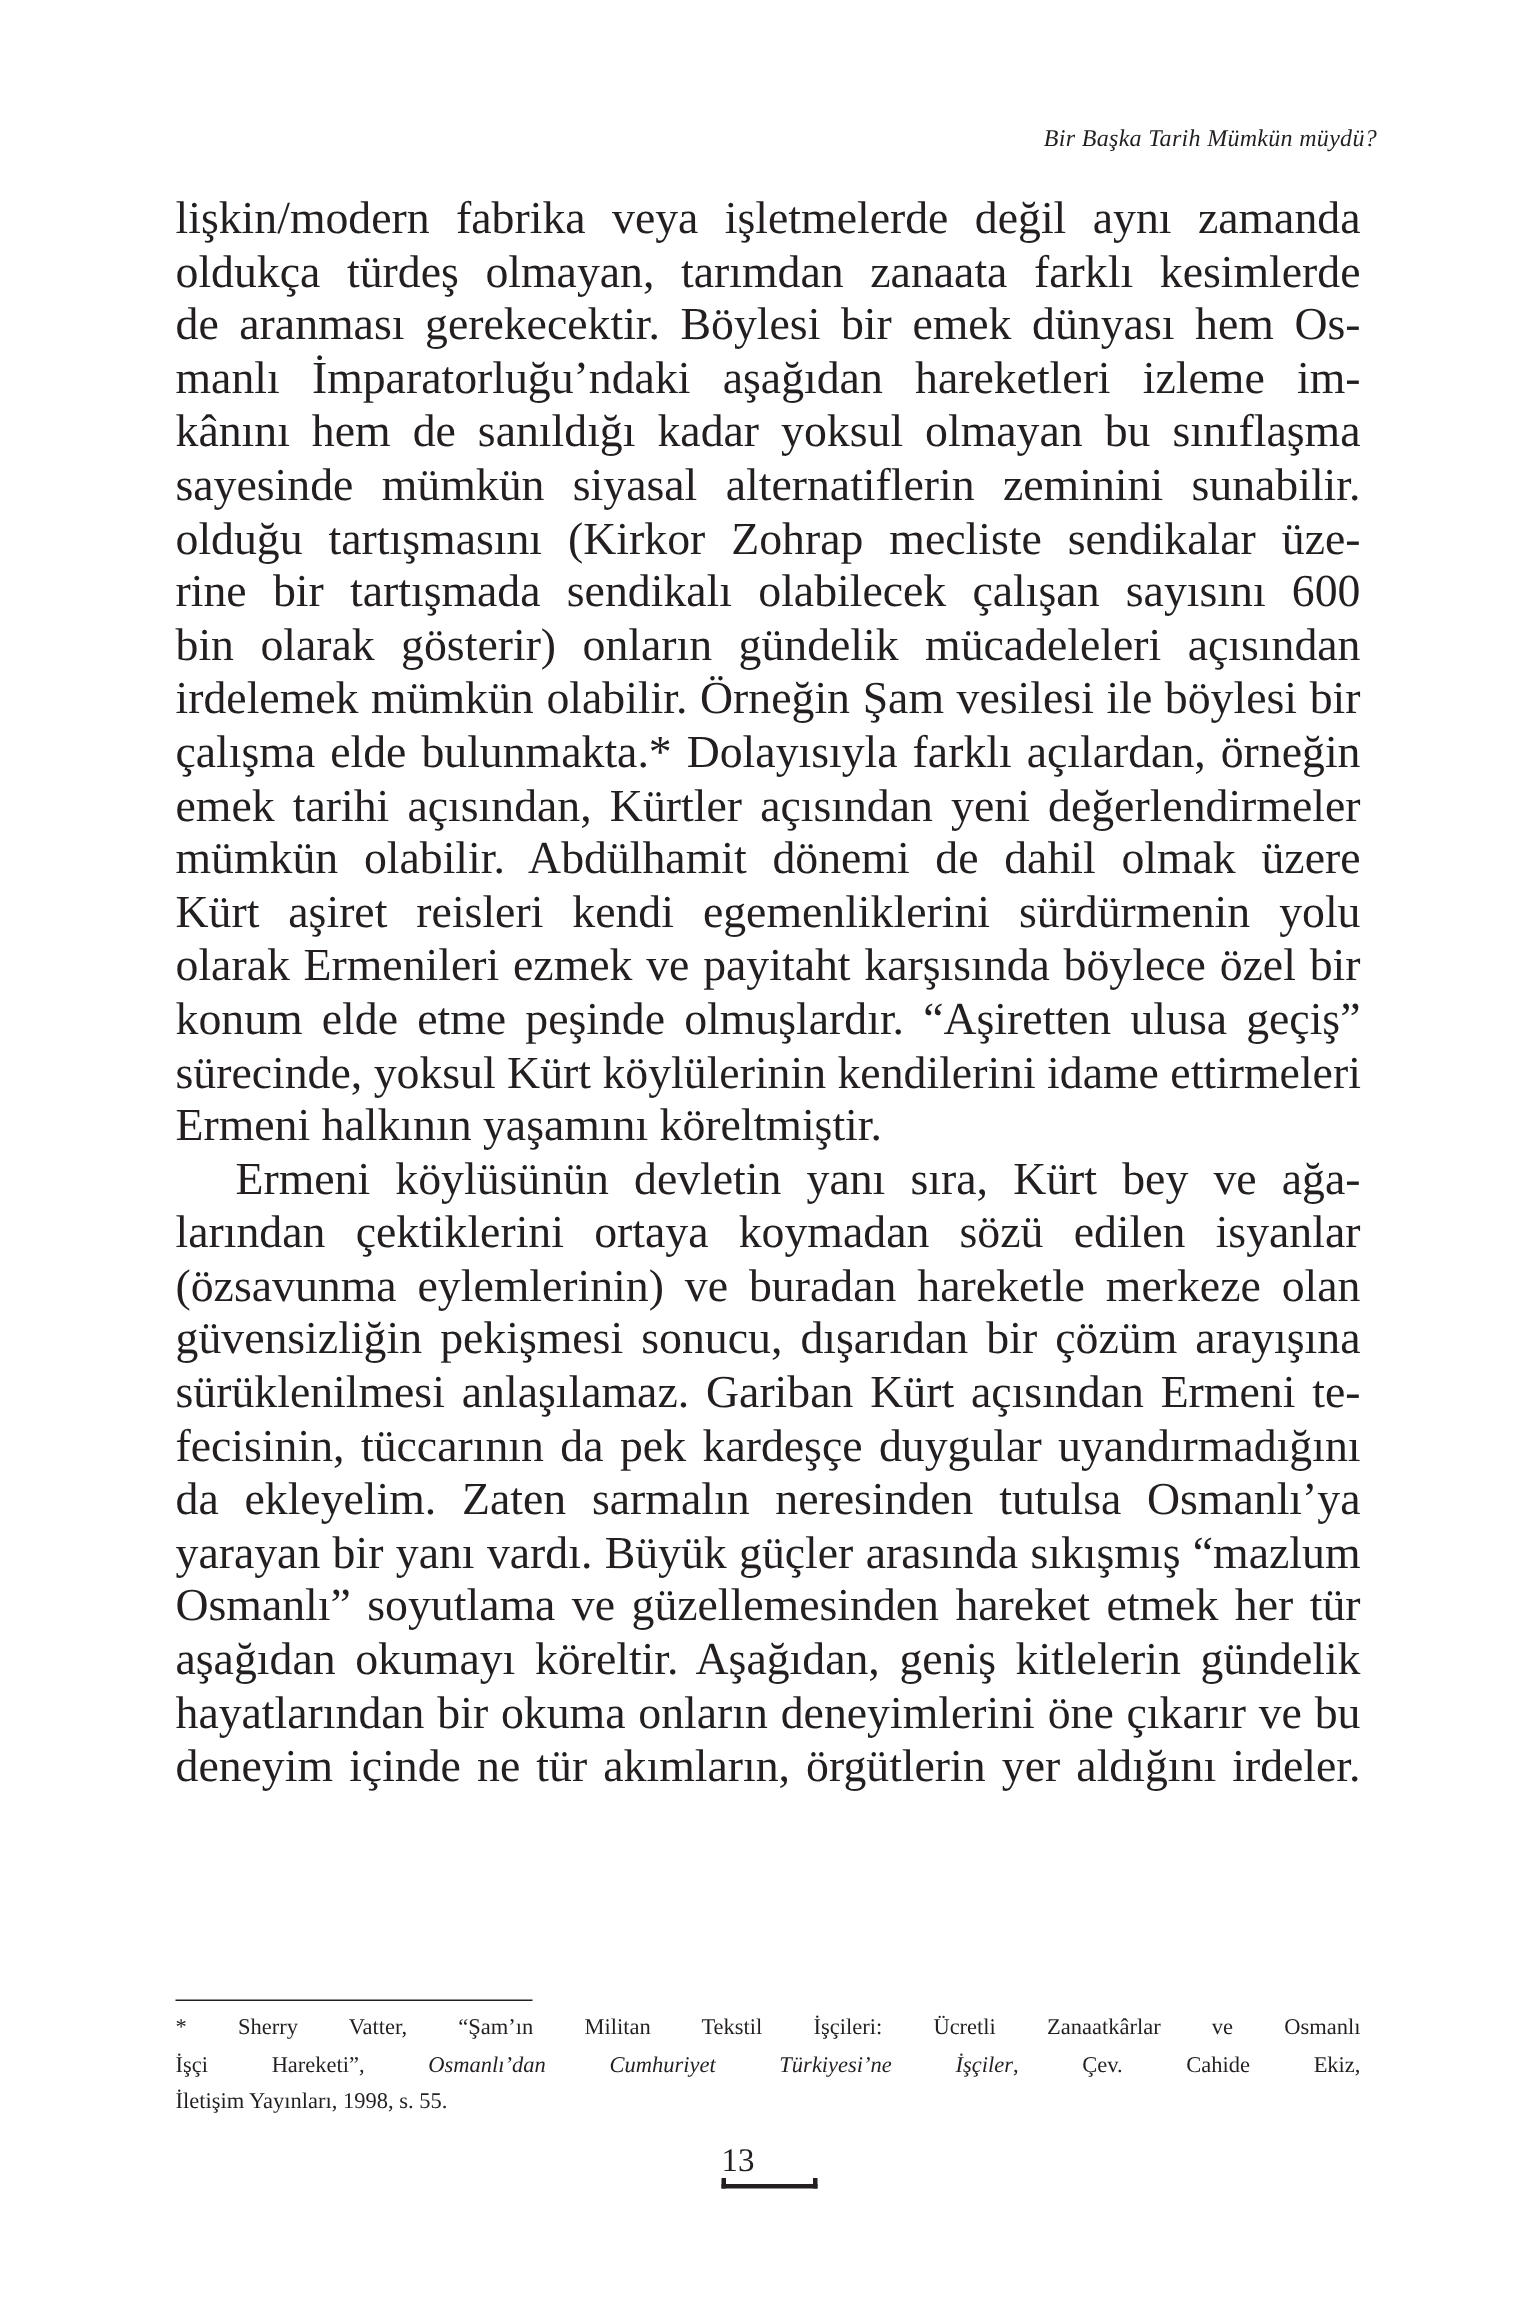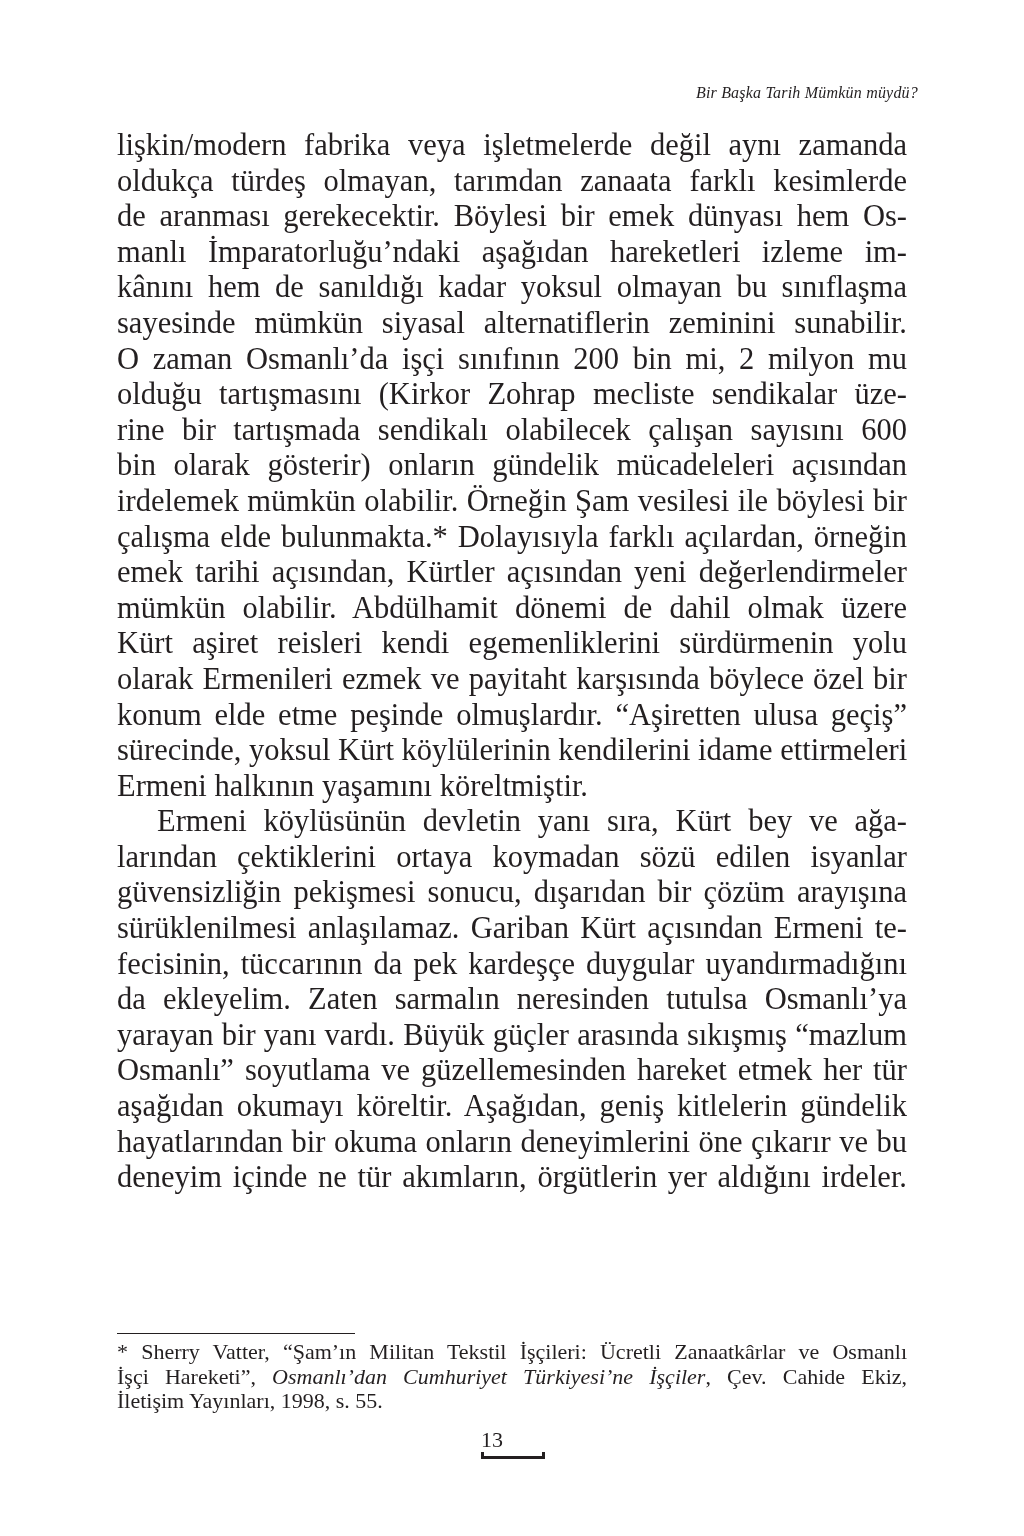--- a/index.html
+++ b/index.html
@@ -51,21 +51,21 @@
       top: 1333px;
       width: 238px;
       height: 0;
       border-top: 1.5px solid #231f20;
     }
     .footnote {
       position: absolute;
       left: 117px;
       top: 1340px;
       width: 790px;
-      font-size: 22px;
+      font-size: 15px;
       line-height: 24.5px;
     }
     .footnote .line {
       height: 24.5px;
     }
     .footnote i {
       font-style: italic;
     }
     .page-number-wrap {
       position: absolute;
@@ -92,35 +92,35 @@
 
 <div class="running-header">Bir Başka Tarih Mümkün müydü?</div>
 
 <div class="body-text">
   <span class="line">lişkin/modern fabrika veya işletmelerde değil aynı zamanda</span>
   <span class="line">oldukça türdeş olmayan, tarımdan zanaata farklı kesimlerde</span>
   <span class="line">de aranması gerekecektir. Böylesi bir emek dünyası hem Os-</span>
   <span class="line">manlı İmparatorluğu’ndaki aşağıdan hareketleri izleme im-</span>
   <span class="line">kânını hem de sanıldığı kadar yoksul olmayan bu sınıflaşma</span>
   <span class="line">sayesinde mümkün siyasal alternatiflerin zeminini sunabilir.</span>
-  <span class="line">O zaman Osmanlı’da işçi sınıfının 200 bin mi, 2 milyon mu</span>
   <span class="line">olduğu tartışmasını (Kirkor Zohrap mecliste sendikalar üze-</span>
   <span class="line">rine bir tartışmada sendikalı olabilecek çalışan sayısını 600</span>
   <span class="line">bin olarak gösterir) onların gündelik mücadeleleri açısından</span>
   <span class="line">irdelemek mümkün olabilir. Örneğin Şam vesilesi ile böylesi bir</span>
   <span class="line">çalışma elde bulunmakta.* Dolayısıyla farklı açılardan, örneğin</span>
   <span class="line">emek tarihi açısından, Kürtler açısından yeni değerlendirmeler</span>
   <span class="line">mümkün olabilir. Abdülhamit dönemi de dahil olmak üzere</span>
   <span class="line">Kürt aşiret reisleri kendi egemenliklerini sürdürmenin yolu</span>
   <span class="line">olarak Ermenileri ezmek ve payitaht karşısında böylece özel bir</span>
   <span class="line">konum elde etme peşinde olmuşlardır. “Aşiretten ulusa geçiş”</span>
   <span class="line">sürecinde, yoksul Kürt köylülerinin kendilerini idame ettirmeleri</span>
   <span class="line last">Ermeni halkının yaşamını köreltmiştir.</span>
   <span class="line indent">Ermeni köylüsünün devletin yanı sıra, Kürt bey ve ağa-</span>
   <span class="line">larından çektiklerini ortaya koymadan sözü edilen isyanlar</span>
+  <span class="line">(özsavunma eylemlerinin) ve buradan hareketle merkeze olan</span>
   <span class="line">güvensizliğin pekişmesi sonucu, dışarıdan bir çözüm arayışına</span>
   <span class="line">sürüklenilmesi anlaşılamaz. Gariban Kürt açısından Ermeni te-</span>
   <span class="line">fecisinin, tüccarının da pek kardeşçe duygular uyandırmadığını</span>
   <span class="line">da ekleyelim. Zaten sarmalın neresinden tutulsa Osmanlı’ya</span>
   <span class="line">yarayan bir yanı vardı. Büyük güçler arasında sıkışmış “mazlum</span>
   <span class="line">Osmanlı” soyutlama ve güzellemesinden hareket etmek her tür</span>
   <span class="line">aşağıdan okumayı köreltir. Aşağıdan, geniş kitlelerin gündelik</span>
   <span class="line">hayatlarından bir okuma onların deneyimlerini öne çıkarır ve bu</span>
   <span class="line">deneyim içinde ne tür akımların, örgütlerin yer aldığını irdeler.</span>
 </div>

